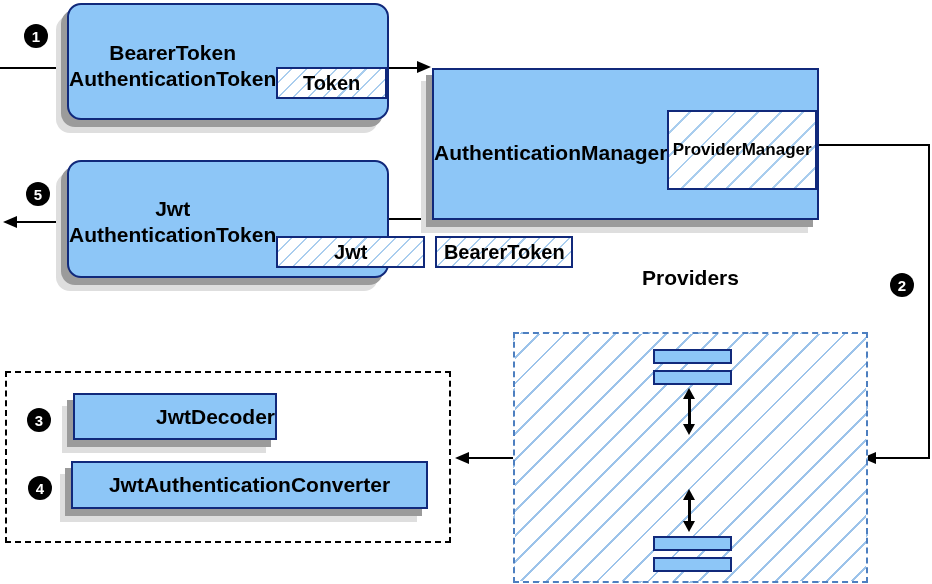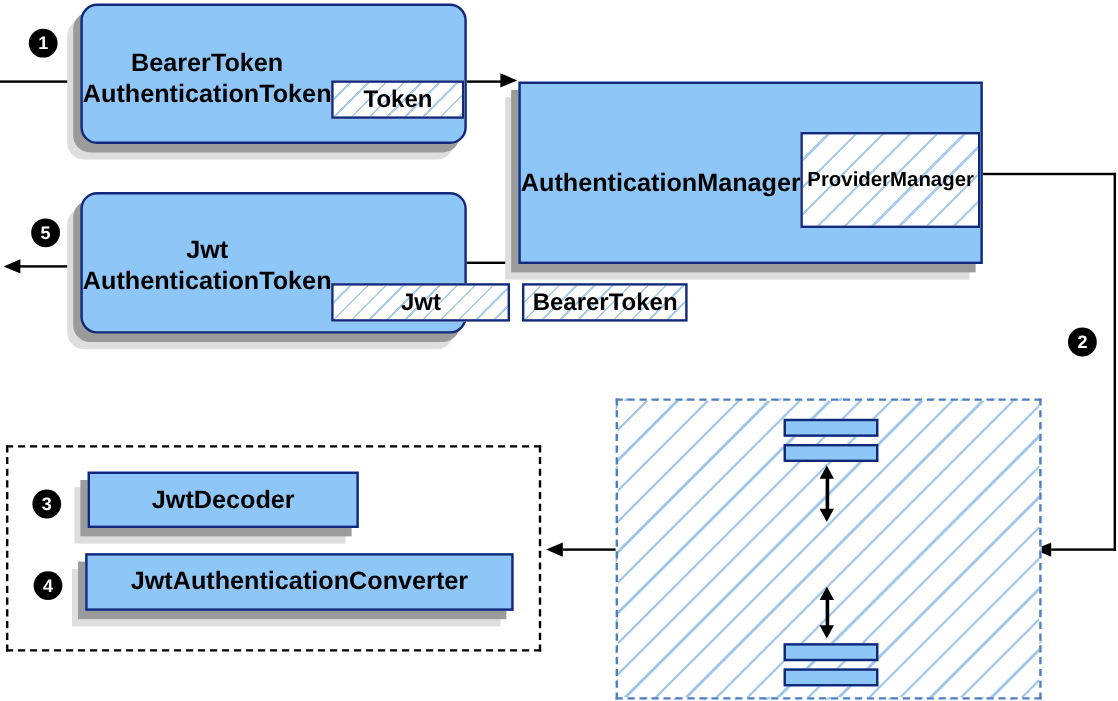--- a/index.html
+++ b/index.html
@@ -84,20 +84,21 @@
       <div>Jwt</div>
       <div>AuthenticationToken</div>
     </div>
     <div style="display:flex;gap:10px;margin-top:auto;margin-bottom:8px;">
       <div class="chip hatch-s" style="width:149px;height:32px;">Jwt</div>
       <div class="chip hatch-s" style="width:138px;height:32px;">BearerToken</div>
     </div>
   </div>
 
   <div class="abs label" style="left:513px;top:264px;width:355px;line-height:28px;">
+    <div>Providers</div>
   </div>
 
   <div class="abs dashed-blue hatch-l" style="left:513px;top:332px;width:355px;height:251px;"></div>
 
   <div class="abs mini-rect" style="left:653px;top:349px;width:79px;height:15px;"></div>
   <div class="abs mini-rect" style="left:653px;top:370px;width:79px;height:15px;"></div>
 
   <div class="abs tri-up" style="left:683px;top:388px;"></div>
   <div class="abs vline" style="left:688px;top:397px;width:3px;height:28px;"></div>
   <div class="abs tri-down" style="left:683px;top:424px;"></div>
@@ -105,21 +106,21 @@
 
   <div class="abs tri-up" style="left:683px;top:489px;"></div>
   <div class="abs vline" style="left:688px;top:498px;width:3px;height:25px;"></div>
   <div class="abs tri-down" style="left:683px;top:521px;"></div>
 
   <div class="abs mini-rect" style="left:653px;top:536px;width:79px;height:15px;"></div>
   <div class="abs mini-rect" style="left:653px;top:557px;width:79px;height:15px;"></div>
 
   <div class="abs dashed-black" style="left:5px;top:371px;width:446px;height:172px;"></div>
 
-  <div class="abs box center-text" style="left:73px;top:393px;width:226px;height:47px;z-index:5;">
+  <div class="abs box center-text" style="left:73px;top:393px;width:204px;height:47px;z-index:5;justify-content:flex-end;">
     <div class="label">JwtDecoder</div>
   </div>
 
   <div class="abs box center-text" style="left:71px;top:461px;width:357px;height:48px;z-index:5;">
     <div class="label">JwtAuthenticationConverter</div>
   </div>
 
 </div>
 
 </body></html>

